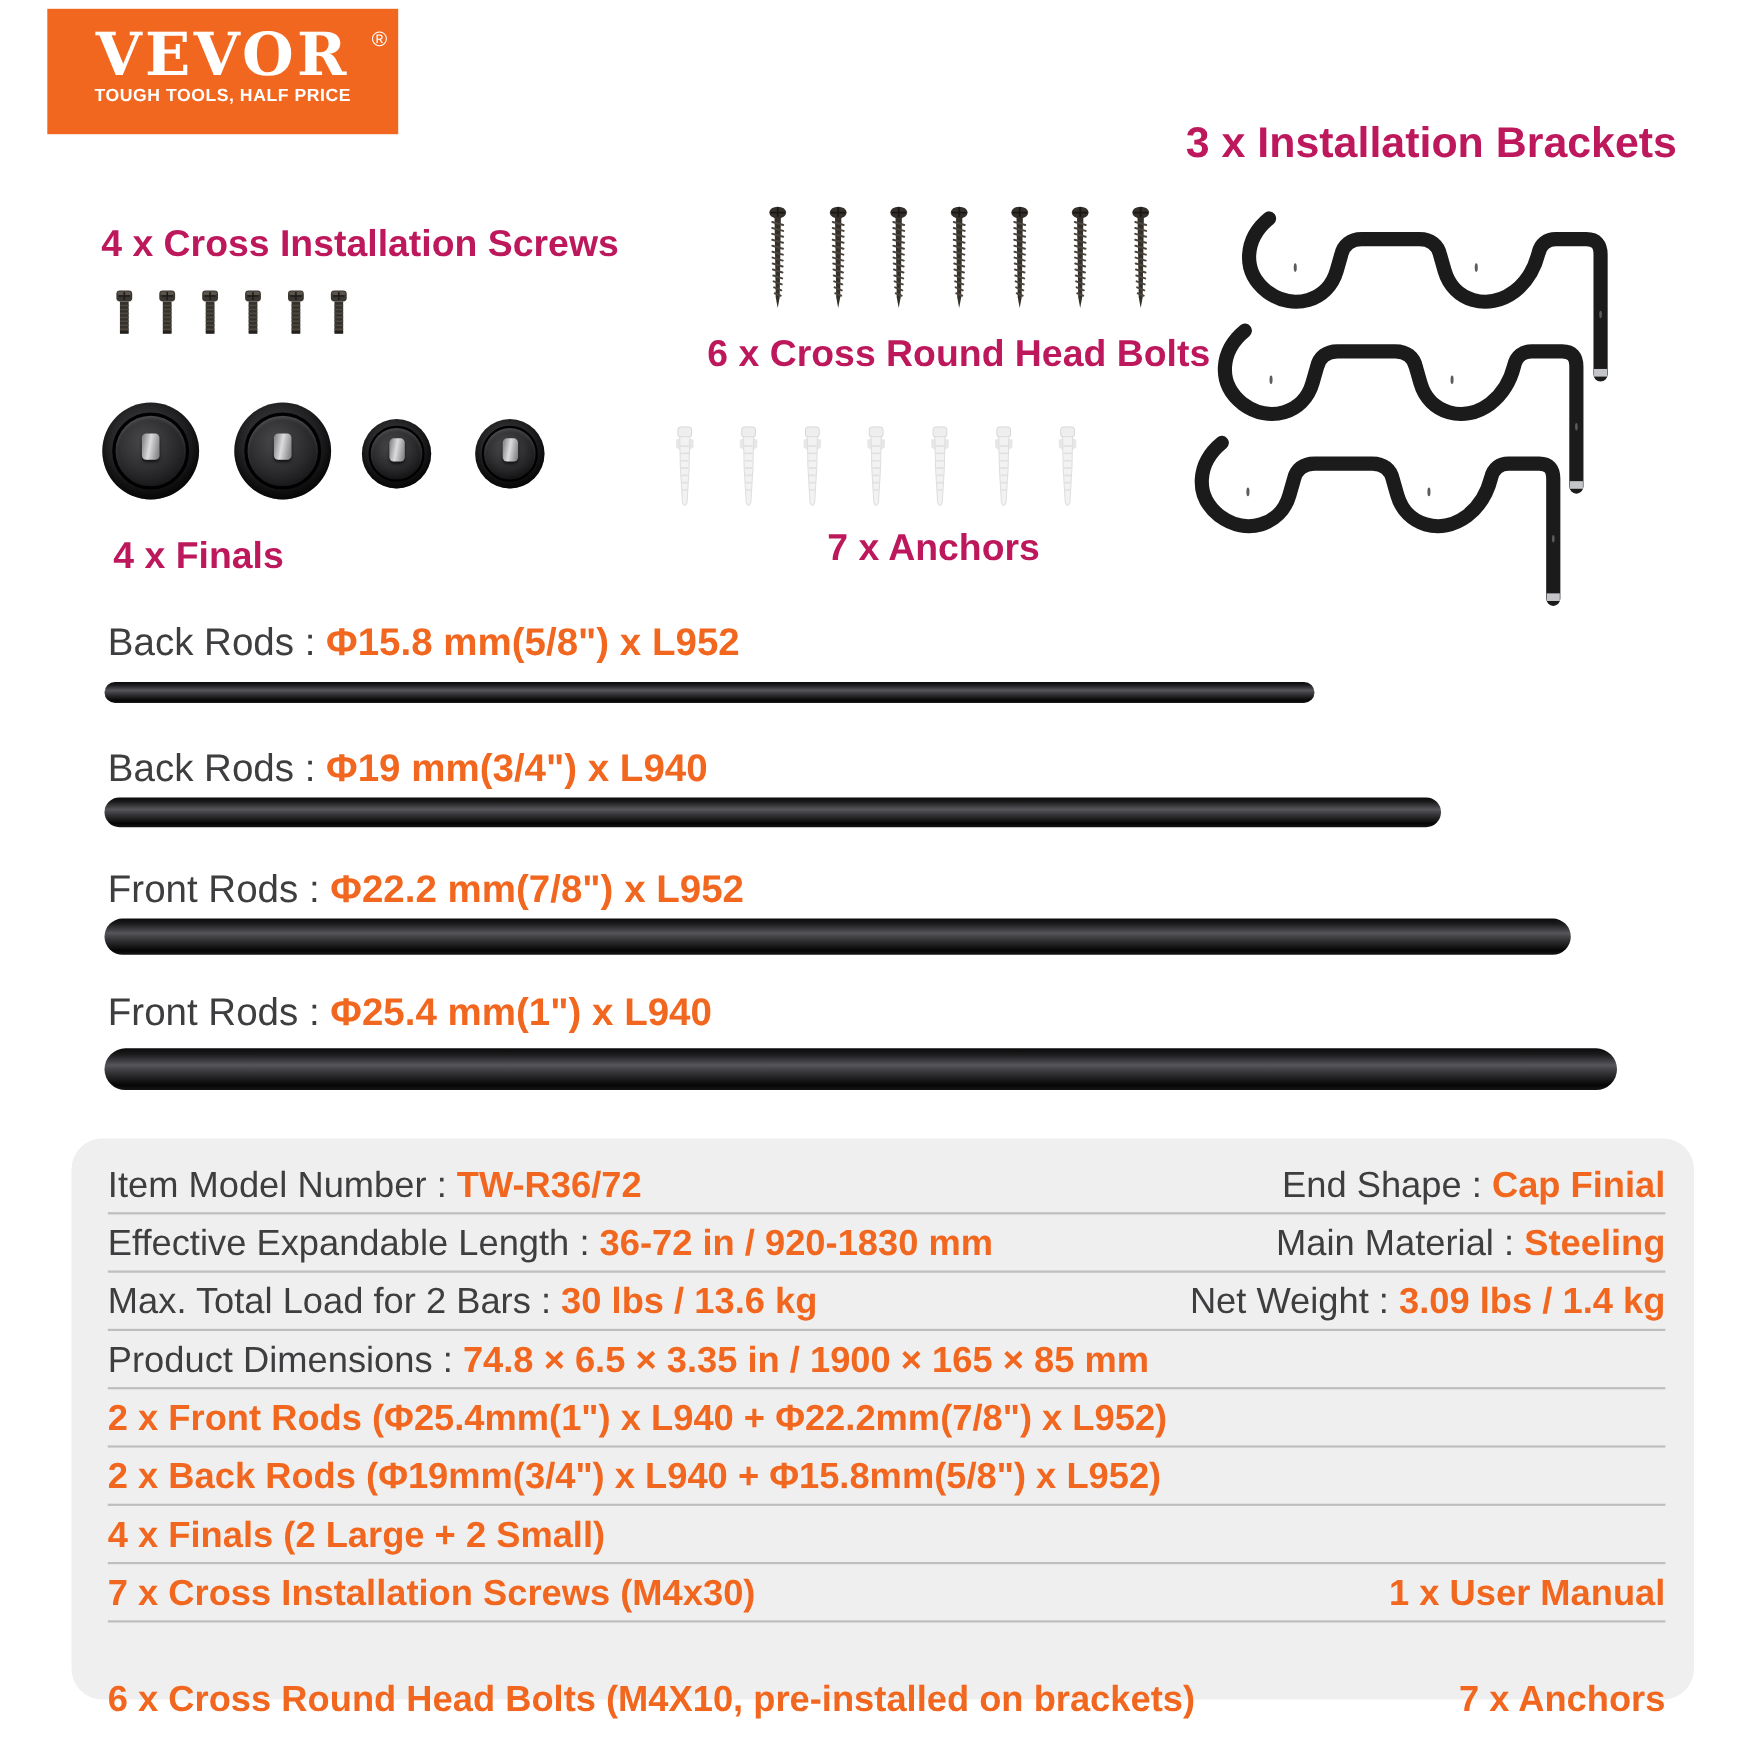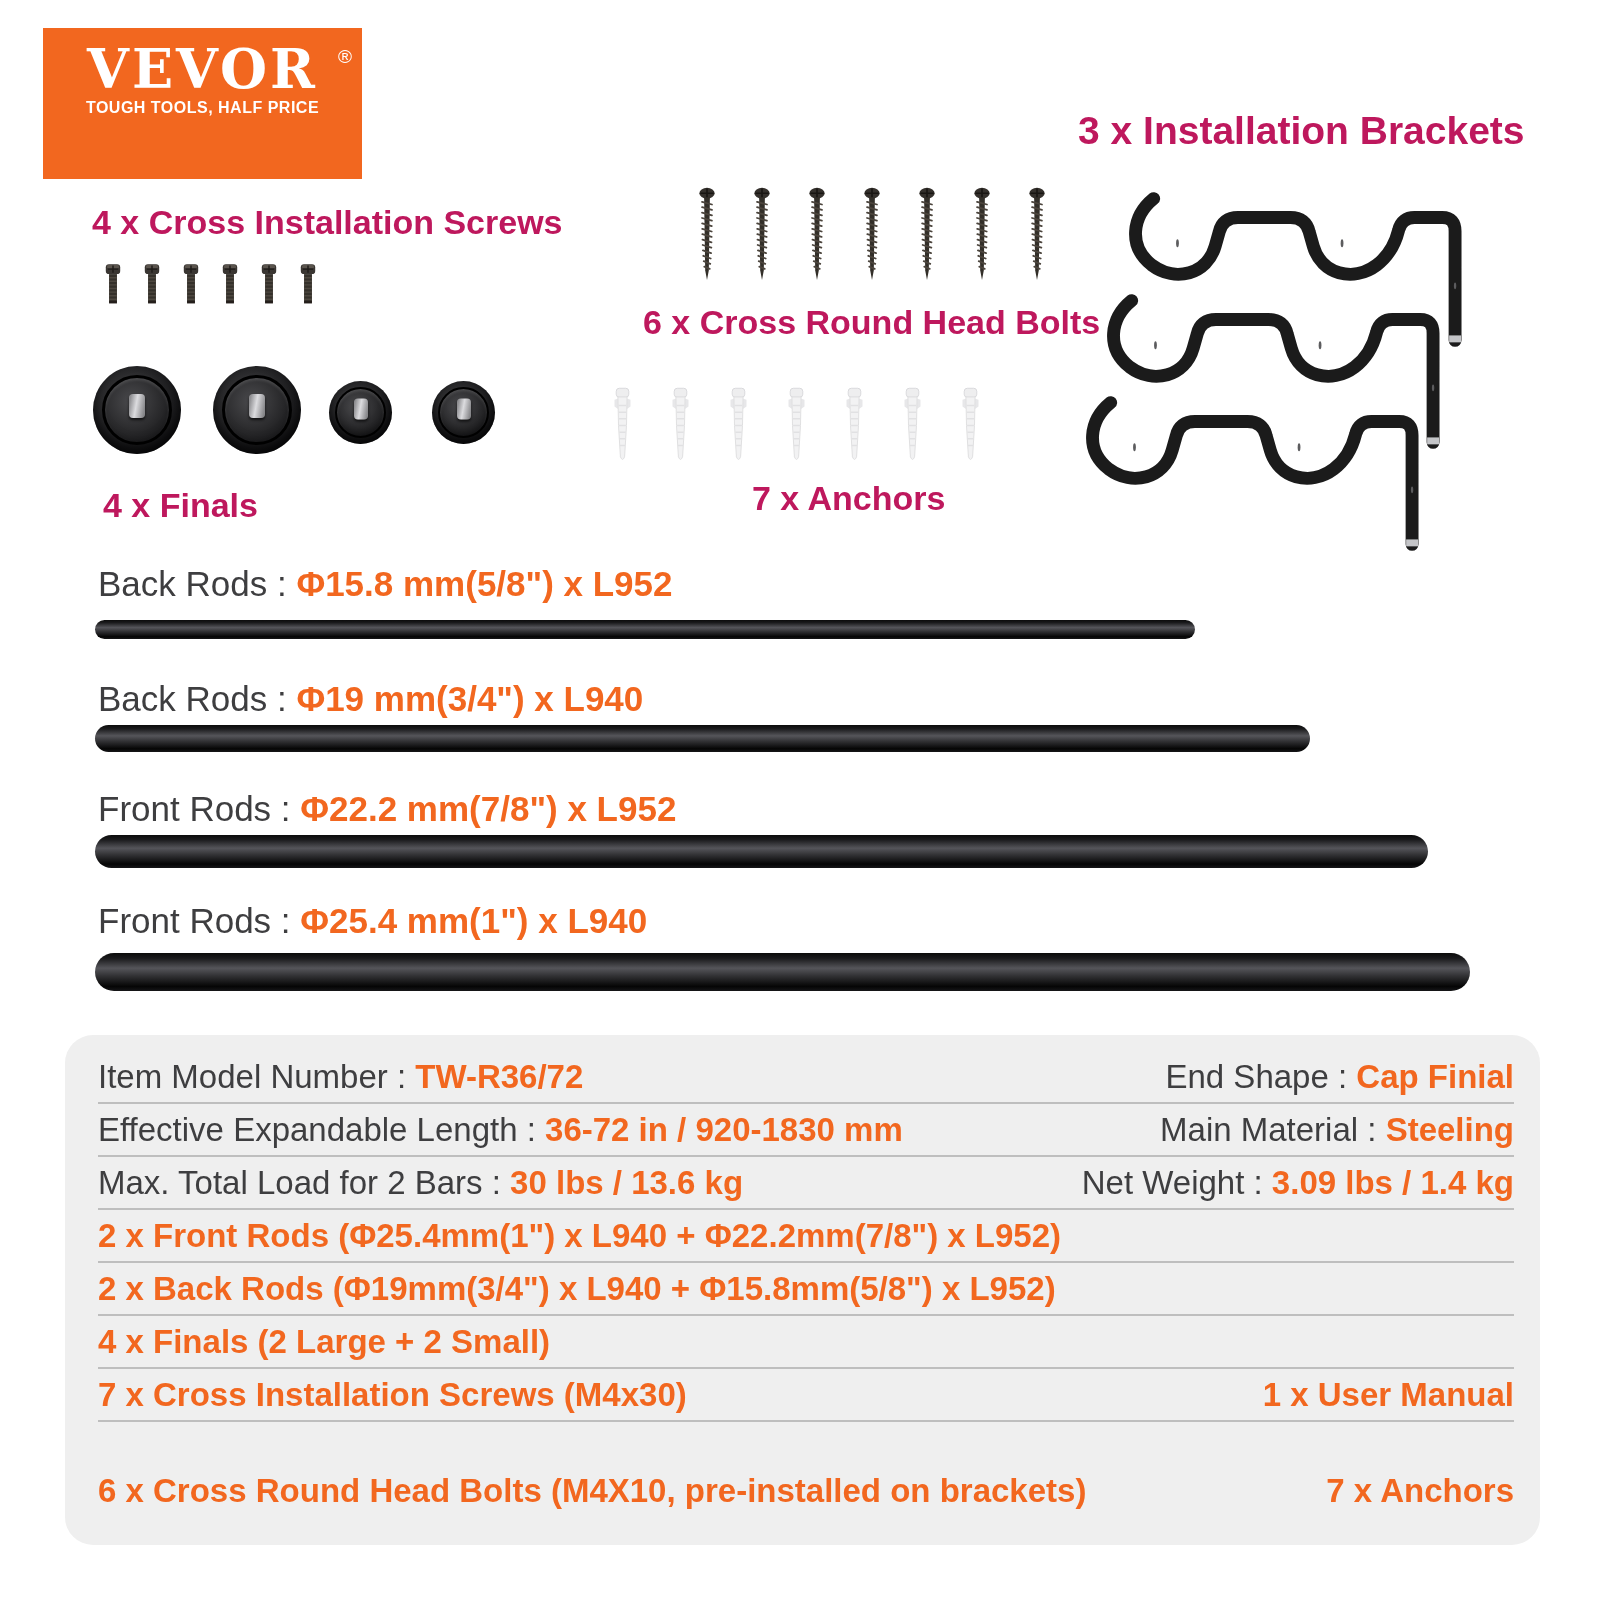--- a/index.html
+++ b/index.html
@@ -1,20 +1,20 @@
 <!DOCTYPE html>
 <html><head>
 <meta charset="utf-8">
 <style>
   html,body{margin:0;padding:0;background:#ffffff;}
   #canvas{position:relative;width:1600px;height:1600px;background:#ffffff;overflow:hidden;
           font-family:"Liberation Sans",sans-serif;}
 
   
-  .logo{position:absolute;left:43px;top:28px;width:319px;height:151px;background:#F2671F;
+  .logo{position:absolute;left:43px;top:8px;width:319px;height:114px;background:#F2671F;
         color:#fff;text-align:center;}
   .logo-main{font-family:"DejaVu Serif",serif;font-weight:bold;font-size:54px;letter-spacing:3px;
              line-height:1.05;margin-top:13px;}
   .logo-reg{position:absolute;top:18px;right:10px;font-size:19px;font-family:"Liberation Sans",sans-serif;}
   .logo-tag{font-size:16px;font-weight:bold;letter-spacing:.5px;margin-top:1px;}
 
   
   .part-label{position:absolute;color:#be185d;font-weight:bold;white-space:nowrap;}
   #label-screws{left:92px;top:203px;font-size:34px;}
   #label-bolts{left:643px;top:303px;font-size:34px;}
@@ -229,20 +229,23 @@
     <div class="t-row">
       <div class="cell"><span class="k">Effective Expandable Length : </span><span class="v">36-72 in / 920-1830 mm</span></div>
       <div class="cell"><span class="k">Main Material : </span><span class="v">Steeling</span></div>
     </div>
 
     <div class="t-row">
       <div class="cell"><span class="k">Max. Total Load for 2 Bars : </span><span class="v">30 lbs / 13.6 kg</span></div>
       <div class="cell"><span class="k">Net Weight : </span><span class="v">3.09 lbs / 1.4 kg</span></div>
     </div>
 
+    <div class="t-row">
+      <div class="cell"><span class="k">Product Dimensions : </span><span class="v">74.8 × 6.5 × 3.35 in / 1900 × 165 × 85 mm</span></div>
+    </div>
 
     <div class="t-row">
       <div class="cell"><span class="k"></span><span class="v">2 x Front Rods (Φ25.4mm(1") x L940 + Φ22.2mm(7/8") x L952)</span></div>
     </div>
 
     <div class="t-row">
       <div class="cell"><span class="k"></span><span class="v">2 x Back Rods (Φ19mm(3/4") x L940 + Φ15.8mm(5/8") x L952)</span></div>
     </div>
 
     <div class="t-row">

